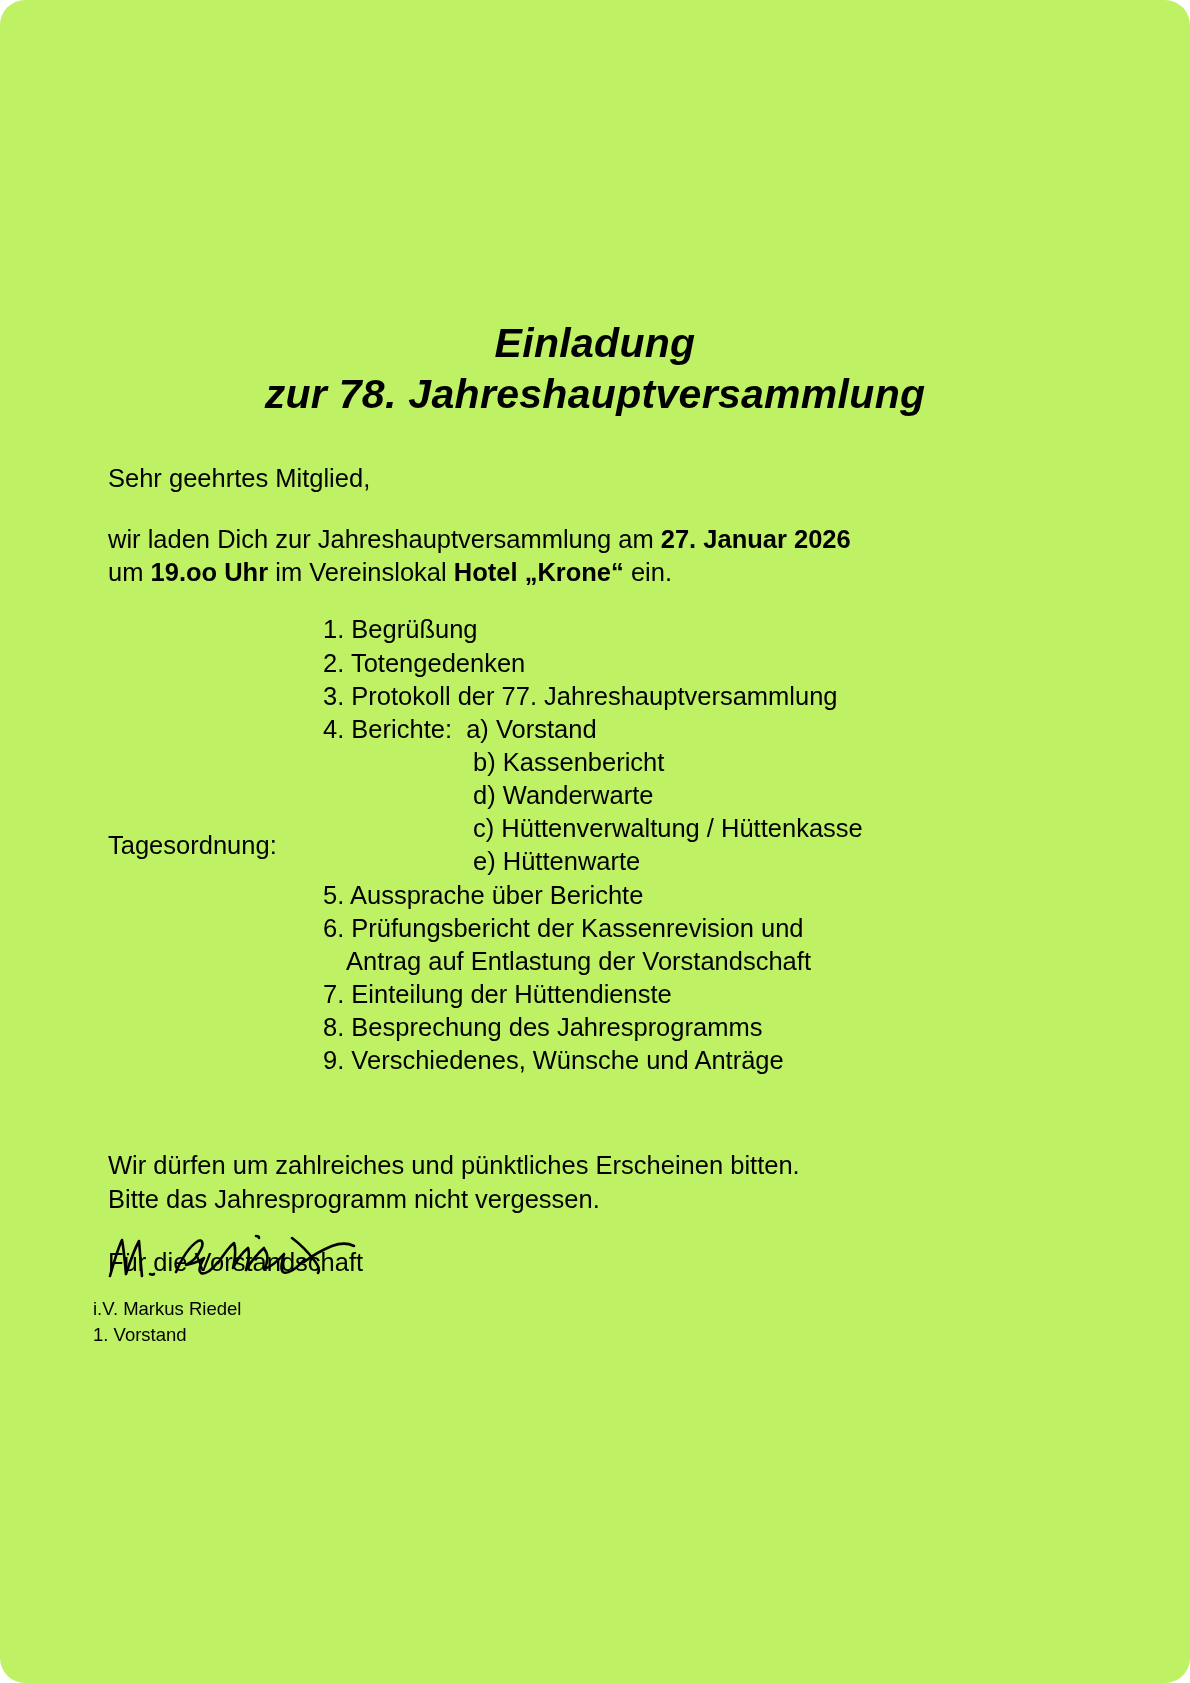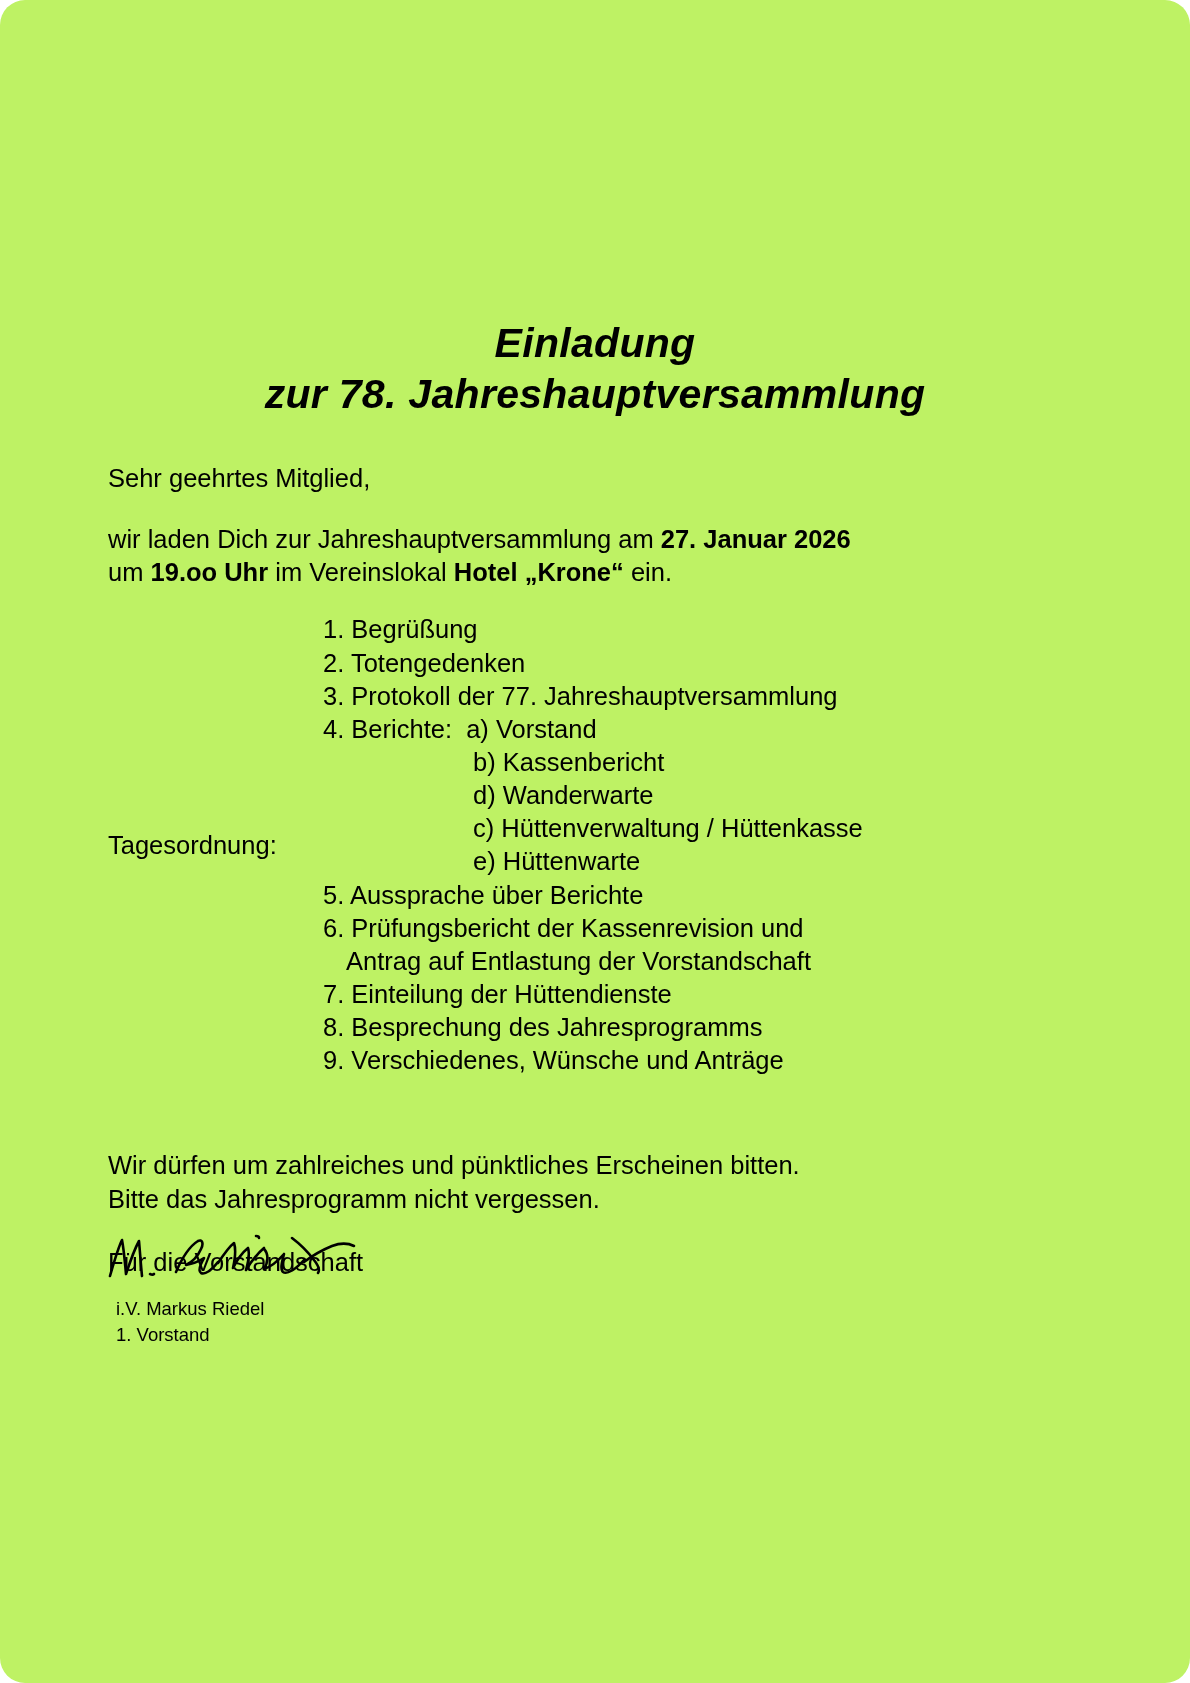--- a/index.html
+++ b/index.html
@@ -109,21 +109,21 @@
     left: 106px;
     width: 260px;
     height: 62px;
   }
   .signature svg {
     display: block;
   }
   .sig-names {
     position: absolute;
     top: 1296px;
-    left: 116px;
+    left: 93px;
     font-size: 18.5px;
     line-height: 1.42;
   }
 </style>
 </head>
 <body>
 
 <div class="page">
 
   <div class="title-block">

